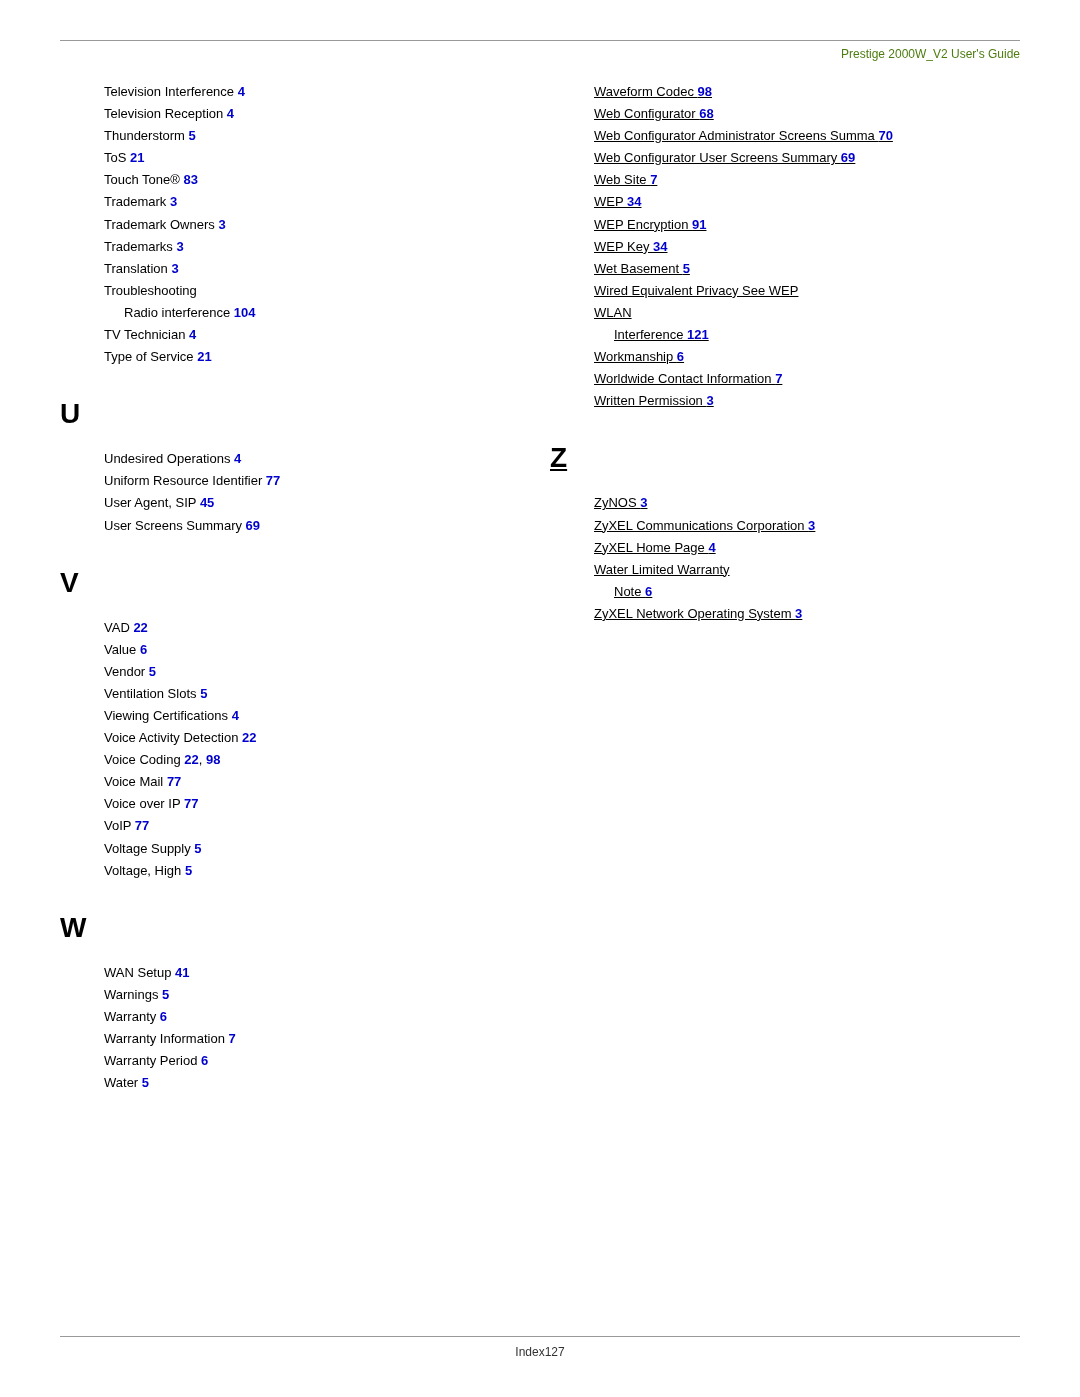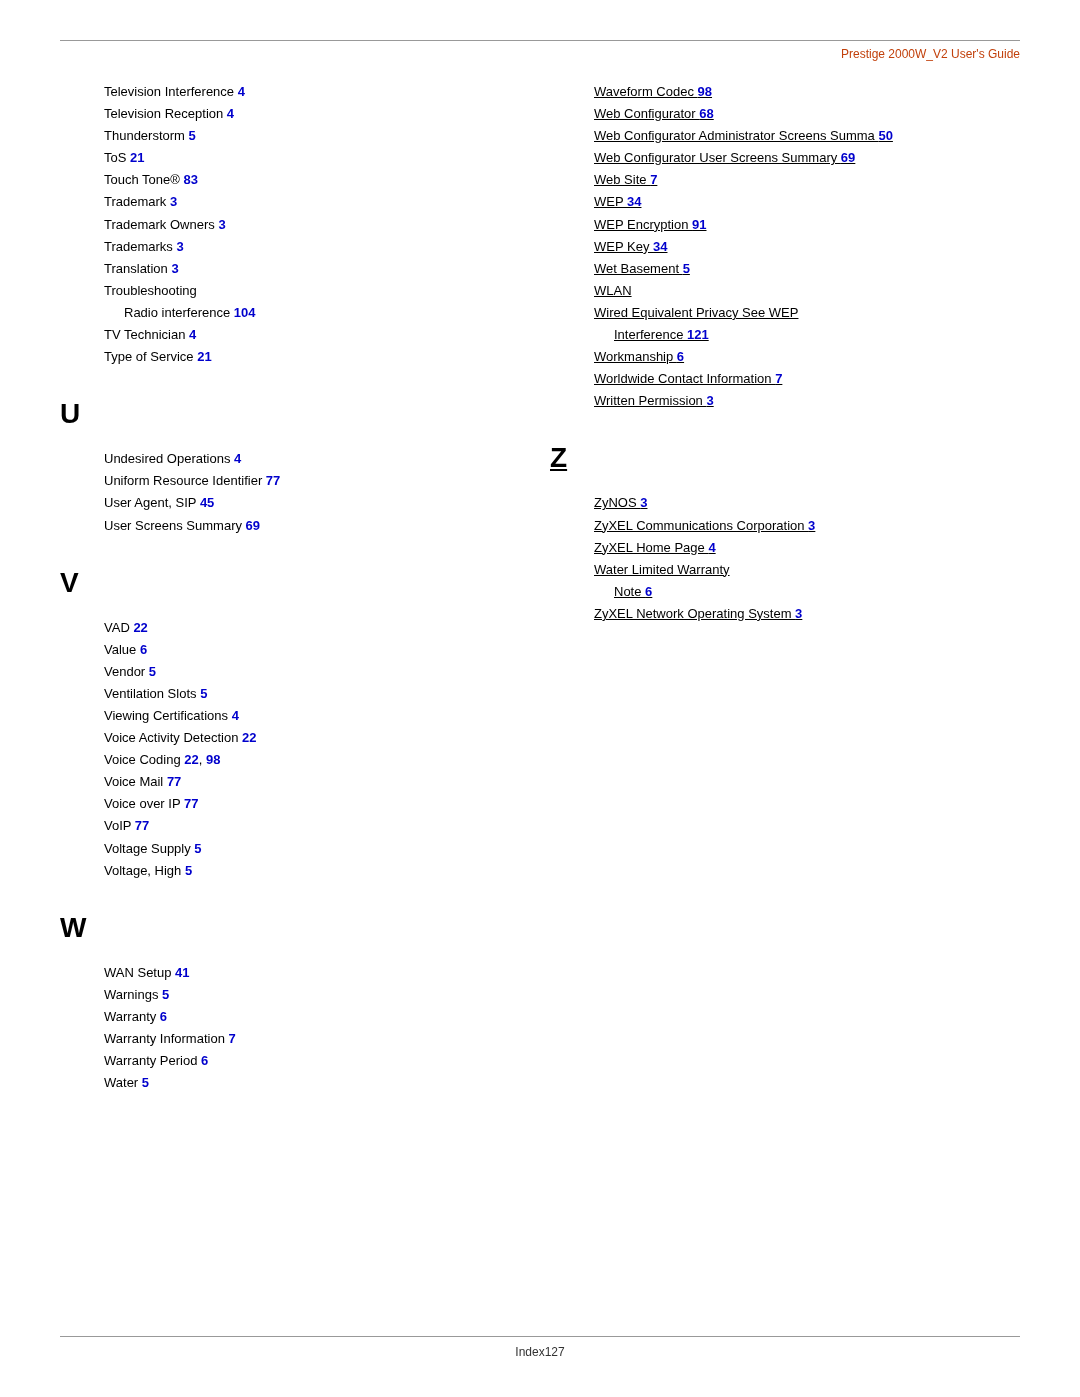--- a/index.html
+++ b/index.html
@@ -23,21 +23,21 @@
       border-top: 1px solid #999;
       margin-bottom: 6px;
     }
     .header-bar {
       display: flex;
       justify-content: flex-end;
       margin-bottom: 20px;
     }
     .header-title {
       font-size: 12px;
-      color: #c2410c;
+      color: #4d7c0f;
     }
     .content-area {
       display: flex;
       gap: 0;
     }
     .left-col {
       width: 50%;
       padding-right: 40px;
     }
     .right-col {
@@ -146,29 +146,29 @@
         <div class="index-entry">Warranty Period <span class="link-num">6</span></div>
         <div class="index-entry">Water <span class="link-num">5</span></div>
       </div>
     </div>
 
     <div class="right-col">
 
       <div>
         <div class="index-entry">Waveform Codec <span class="link-num">98</span></div>
         <div class="index-entry">Web Configurator <span class="link-num">68</span></div>
-        <div class="index-entry">Web Configurator Administrator Screens Summa <span class="link-num">50</span></div>
+        <div class="index-entry">Web Configurator Administrator Screens Summa <span class="link-num">70</span></div>
         <div class="index-entry">Web Configurator User Screens Summary <span class="link-num">69</span></div>
         <div class="index-entry">Web Site <span class="link-num">7</span></div>
         <div class="index-entry">WEP <span class="link-num">34</span></div>
         <div class="index-entry">WEP Encryption <span class="link-num">91</span></div>
         <div class="index-entry">WEP Key <span class="link-num">34</span></div>
         <div class="index-entry">Wet Basement <span class="link-num">5</span></div>
+        <div class="index-entry">Wired Equivalent Privacy See WEP</div>
         <div class="index-entry">WLAN</div>
-        <div class="index-entry">Wired Equivalent Privacy See WEP</div>
         <div class="index-entry sub-entry">Interference <span class="link-num">121</span></div>
         <div class="index-entry">Workmanship <span class="link-num">6</span></div>
         <div class="index-entry">Worldwide Contact Information <span class="link-num">7</span></div>
         <div class="index-entry">Written Permission <span class="link-num">3</span></div>
       </div>
 
       <div class="section-letter">Z</div>
       <div>
         <div class="index-entry">ZyNOS <span class="link-num">3</span></div>
         <div class="index-entry">ZyXEL Communications Corporation <span class="link-num">3</span></div>

